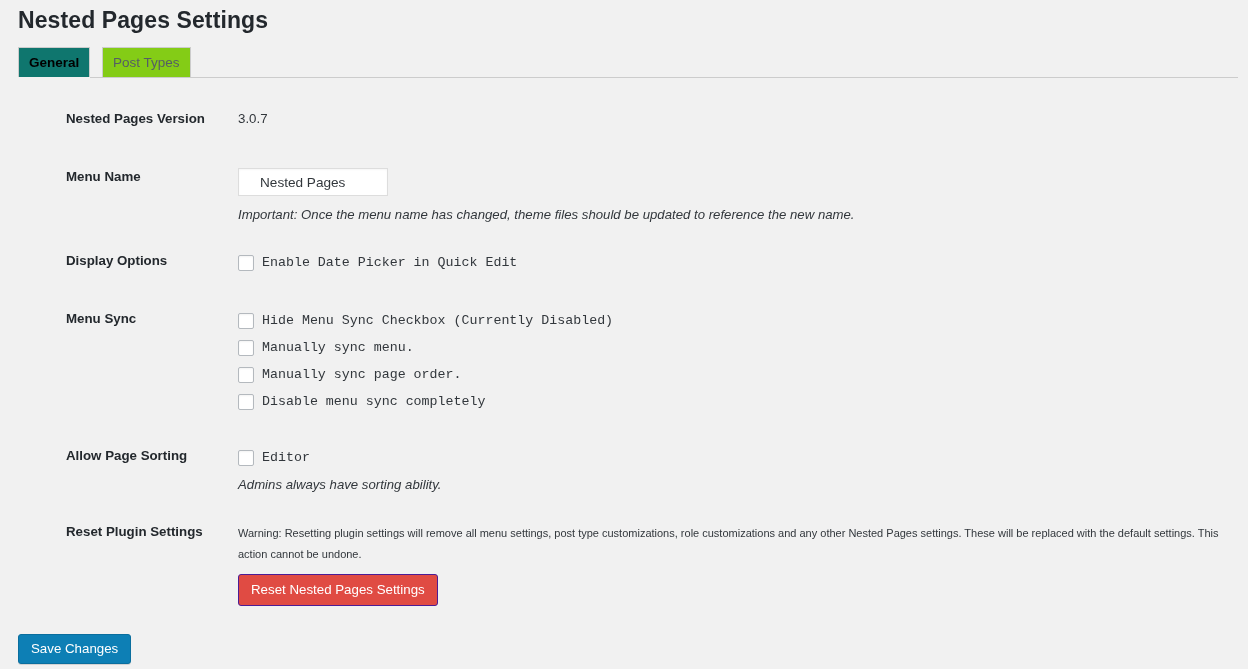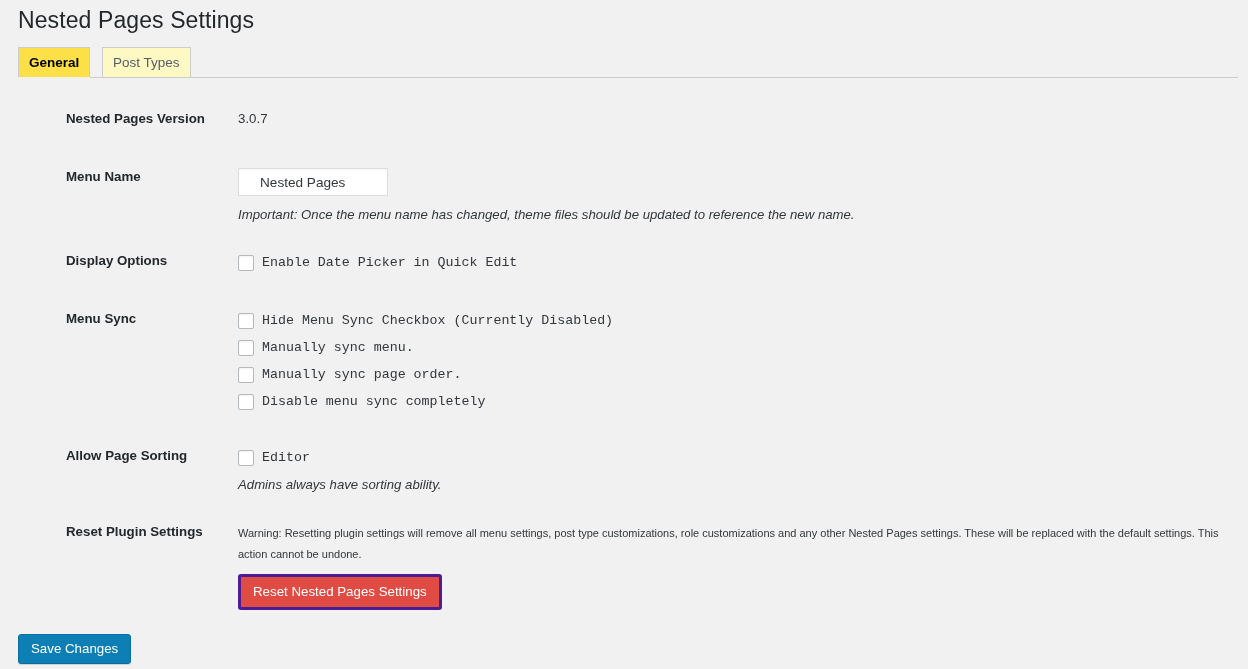--- a/index.html
+++ b/index.html
@@ -21,21 +21,21 @@
     height: 669px;
     box-sizing: border-box;
   }
 
   
   .page-title {
     position: absolute;
     left: 18px;
     top: 6px;
     font-size: 23px;
-    font-weight: 400;
+    font-weight: 700;
     color: #23282d;
     line-height: 29px;
     letter-spacing: 0.1px;
     white-space: nowrap;
   }
 
   
   .tab-wrap {
     position: absolute;
     left: 18px;
@@ -52,30 +52,30 @@
     line-height: 29px;
     padding: 0 10px;
     box-sizing: border-box;
     font-size: 13.5px;
     border: 1px solid #ccc;
     border-bottom: none;
     white-space: nowrap;
   }
   .tab.active {
     left: 0;
-    background: #fde047;
+    background: #0f766e;
     color: #000;
     font-weight: bold;
     border-color: #ccc;
     box-shadow: 0 1px 0 0 #f1f1f1;
     z-index: 3;
   }
   .tab.inactive {
     left: 84px;
-    background: #fef9c3;
+    background: #84cc16;
     color: #555d66;
     font-weight: normal;
     z-index: 2;
   }
 
   
   .row {
     position: absolute;
     left: 0;
     width: 1248px;
@@ -166,21 +166,21 @@
   }
   .btn-reset {
     display: inline-block;
     margin-top: 9px;
     padding: 7px 12px 8px 12px;
     background: #e04b43;
     color: #fff;
     font-family: "Liberation Sans", sans-serif;
     font-size: 13.3px;
     line-height: 15px;
-    border: 3px solid #4c1d95;
+    border: 1px solid #4c1d95;
     border-radius: 3px;
     cursor: pointer;
   }
 
   
   .btn-save {
     position: absolute;
     left: 18px;
     top: 634px;
     padding: 6px 12px 7px 12px;

